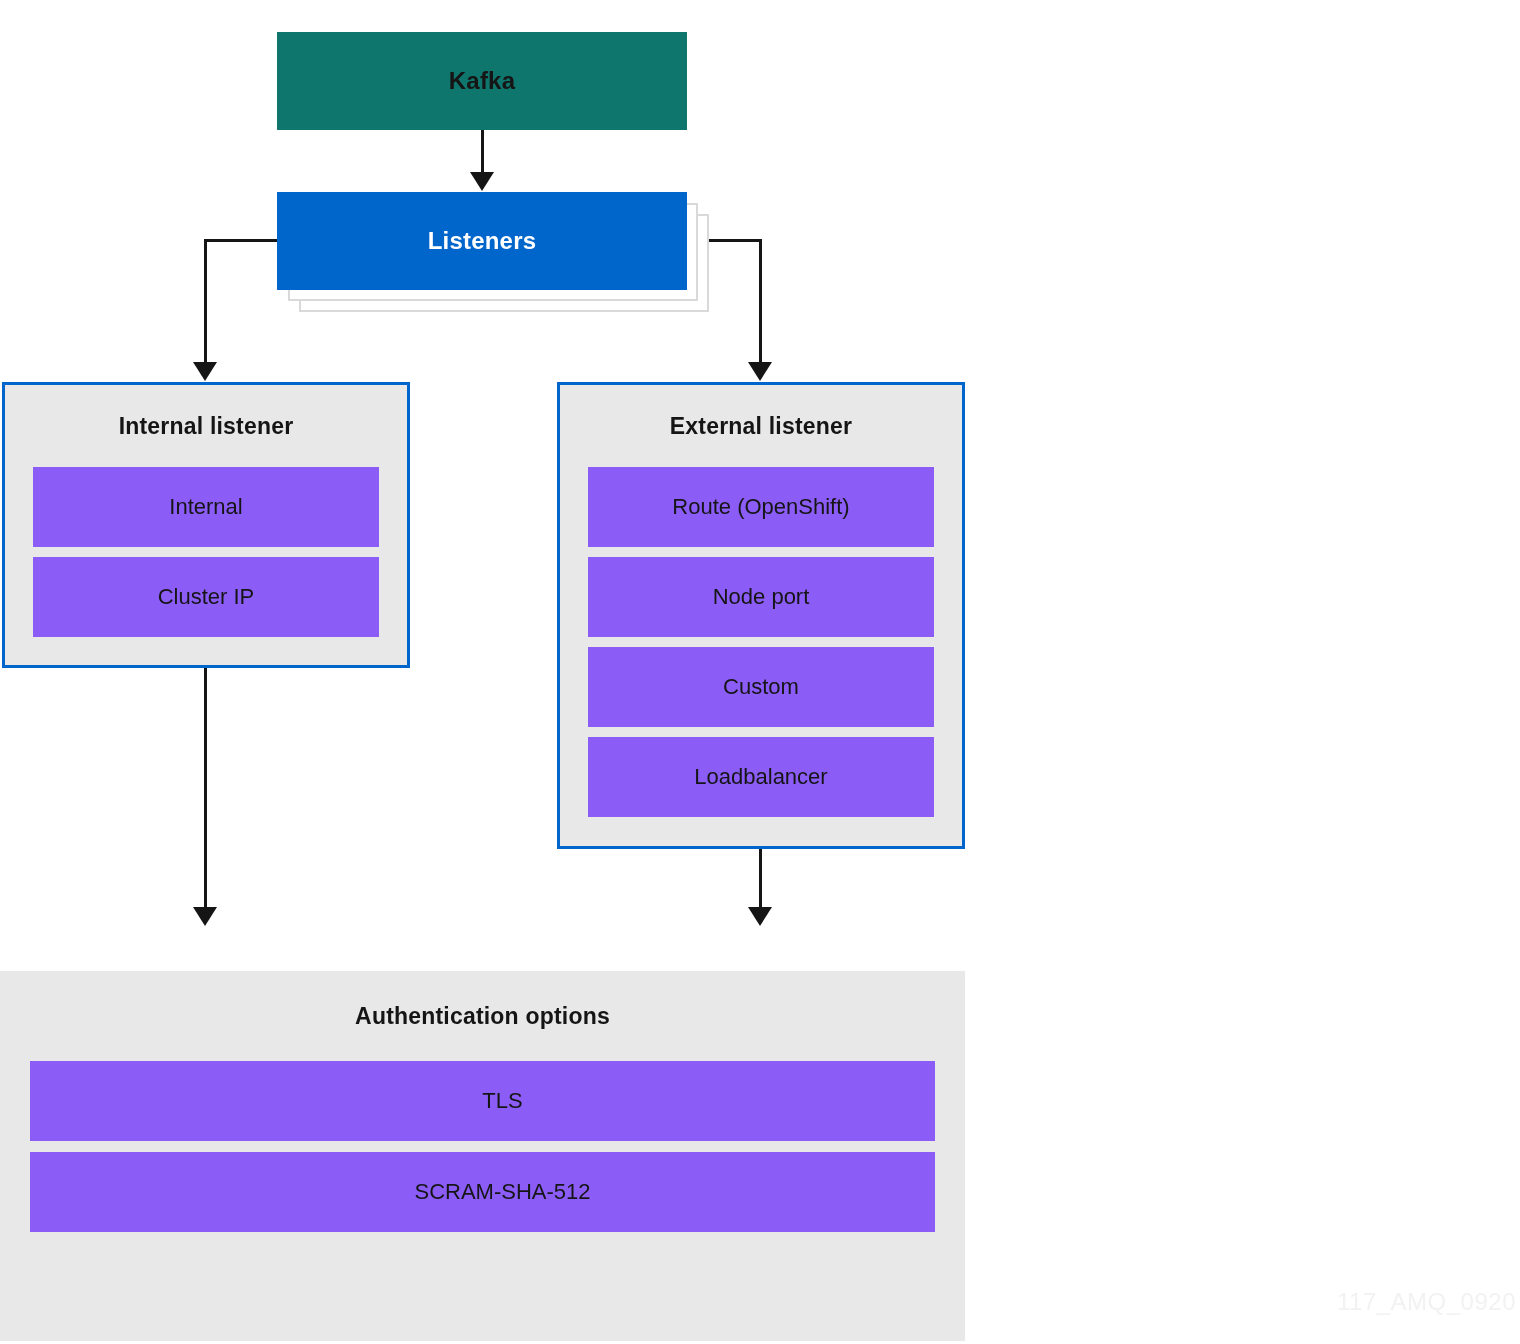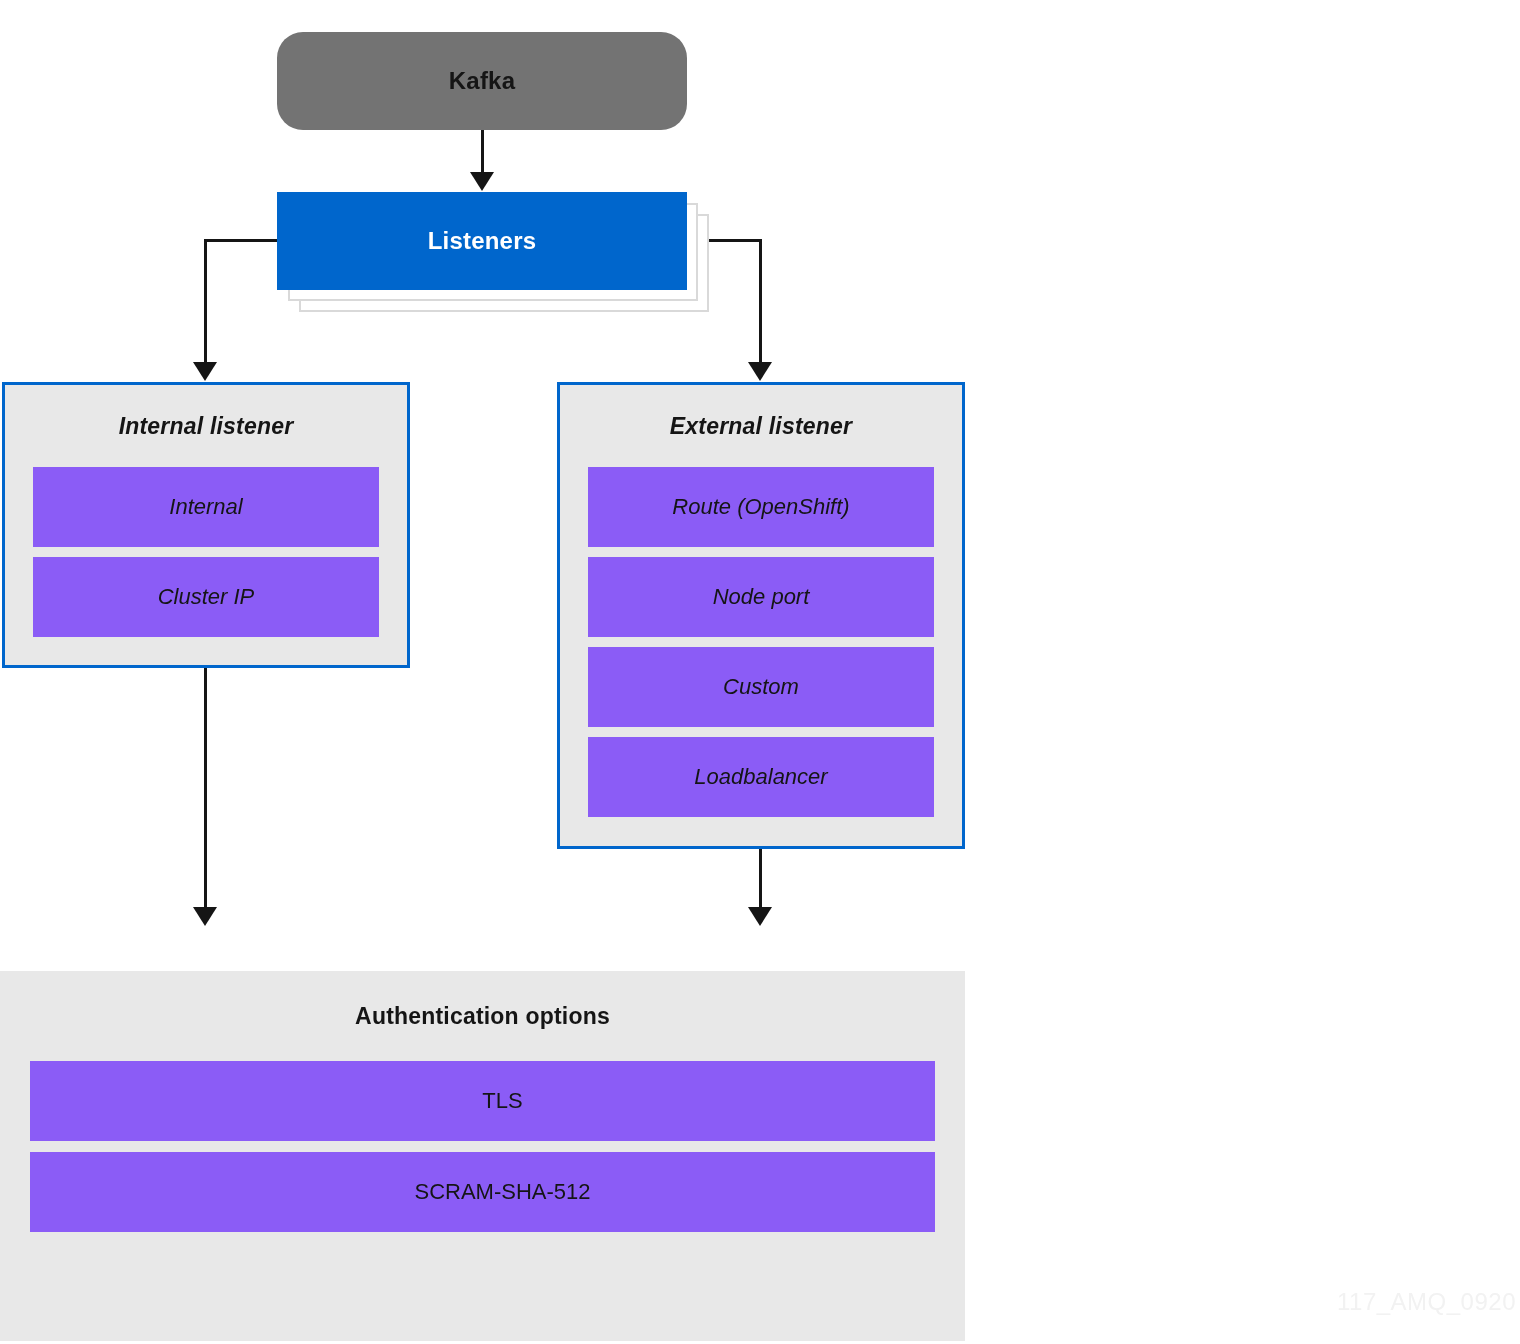--- a/index.html
+++ b/index.html
@@ -17,34 +17,33 @@
   
   .node {
     position: absolute;
     display: flex;
     align-items: center;
     justify-content: center;
     font-weight: bold;
     font-size: 24px;
     letter-spacing: 0.2px;
   }
-  .gray-node { background: #737373; color: #151515; border-radius: 26px; }
+  .gray-node { background: #0f766e; color: #151515; }
   .blue-node { background: #0066cc; color: #ffffff; z-index: 5; }
 
   .stack-shadow {
     position: absolute;
     background: #ffffff;
     border: 2px solid #d9d9d9;
   }
 
   .panel {
     position: absolute;
     background: #e8e8e8;
     border: 3px solid #0066cc;
-    font-style: italic;
   }
   .panel-plain {
     position: absolute;
     background: #e8e8e8;
     border: none;
     margin-top: 43px;
   }
   .panel-title {
     display: flex;
     align-items: center;

